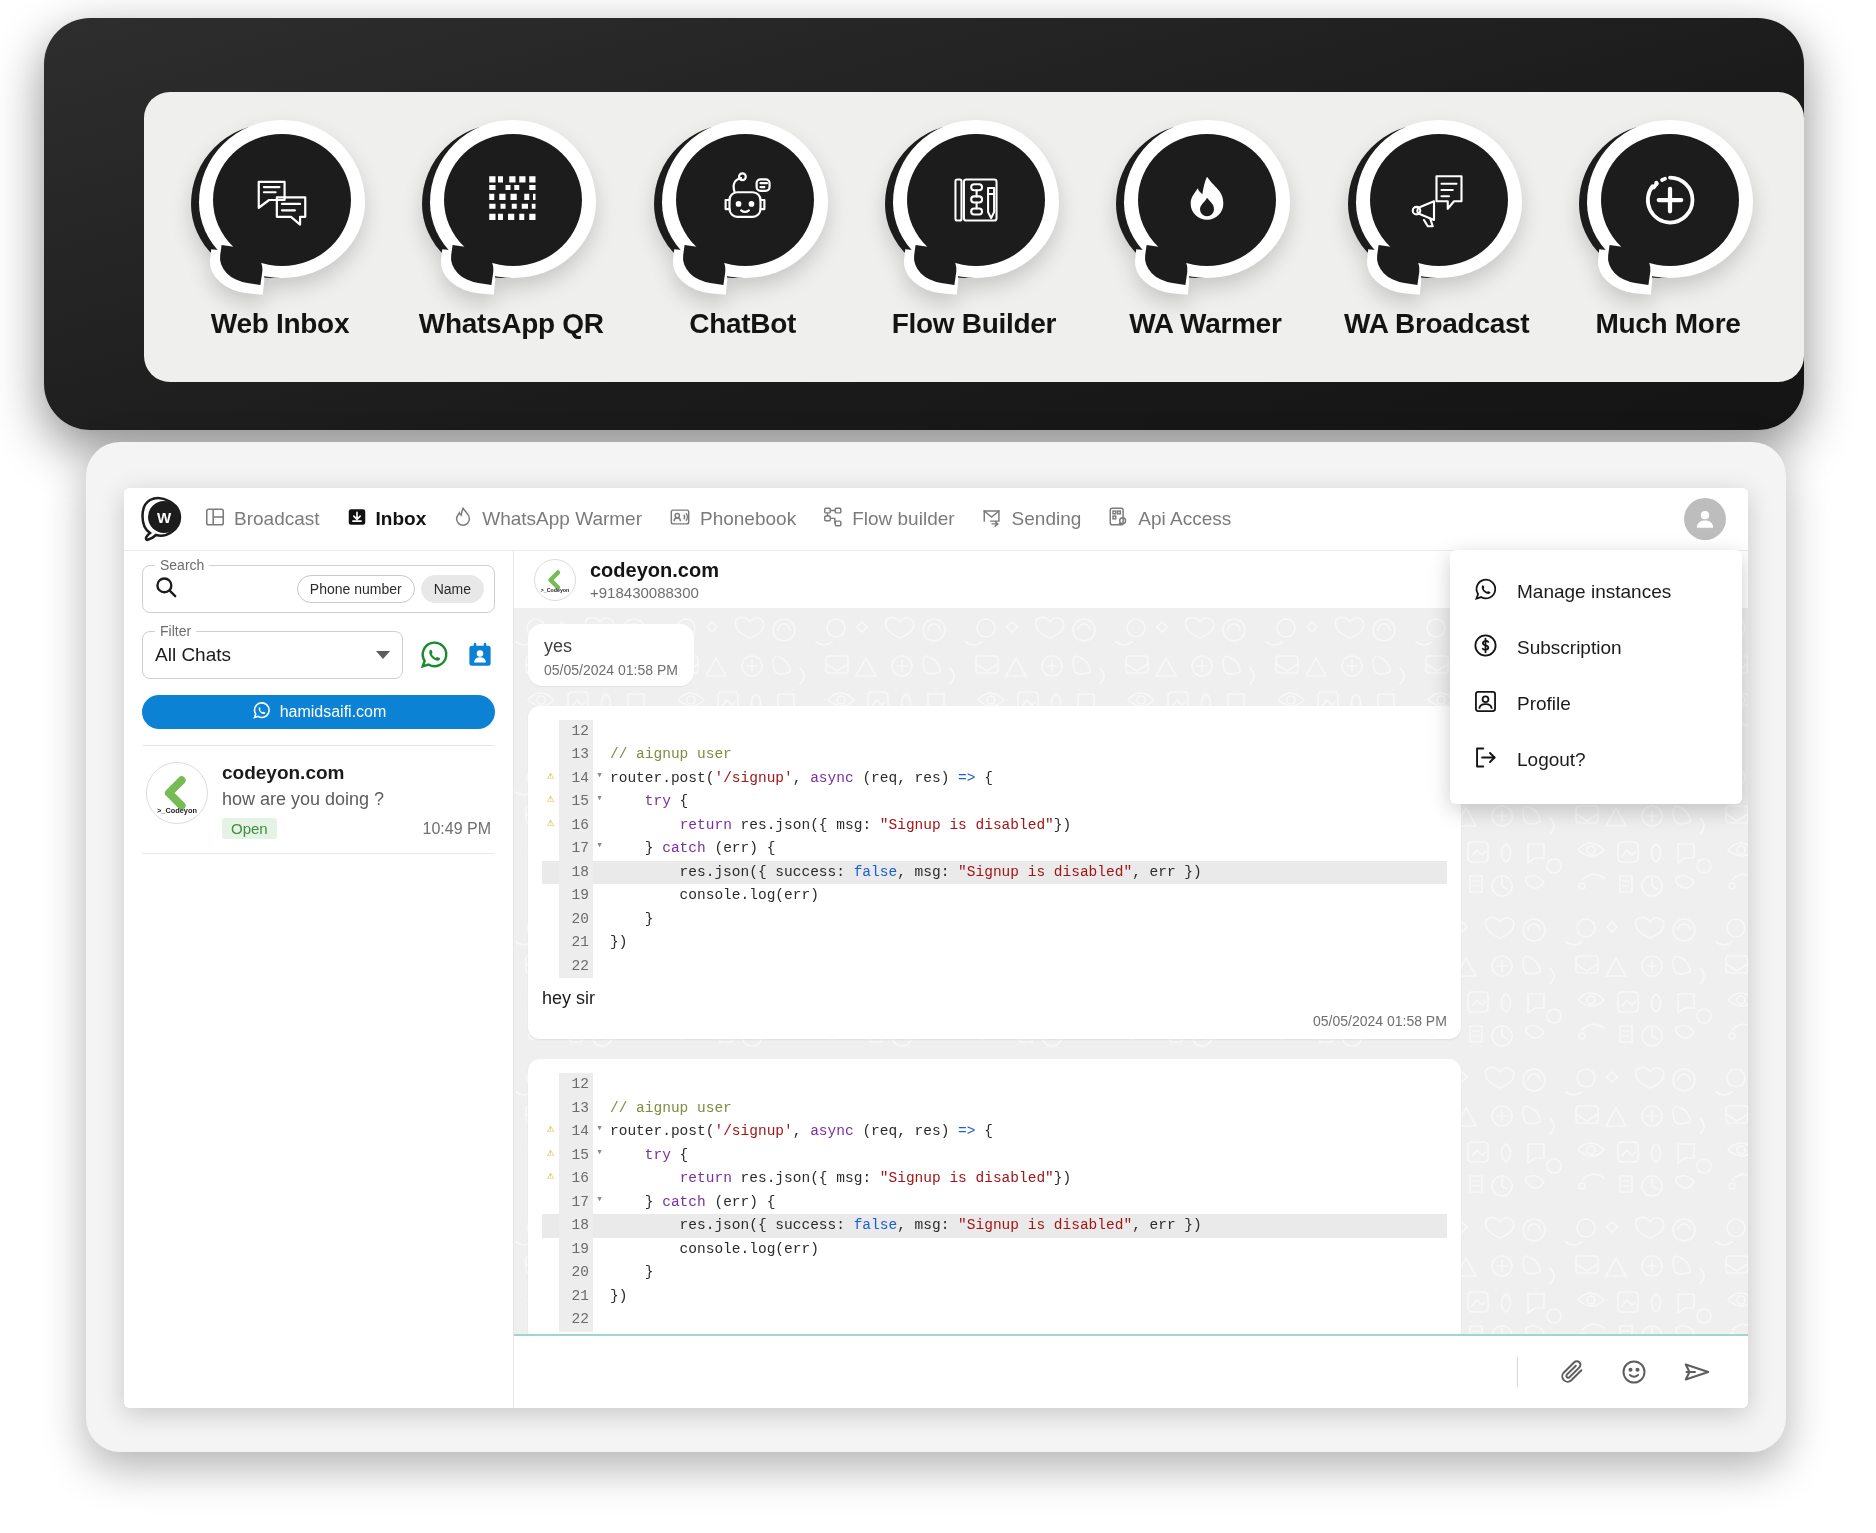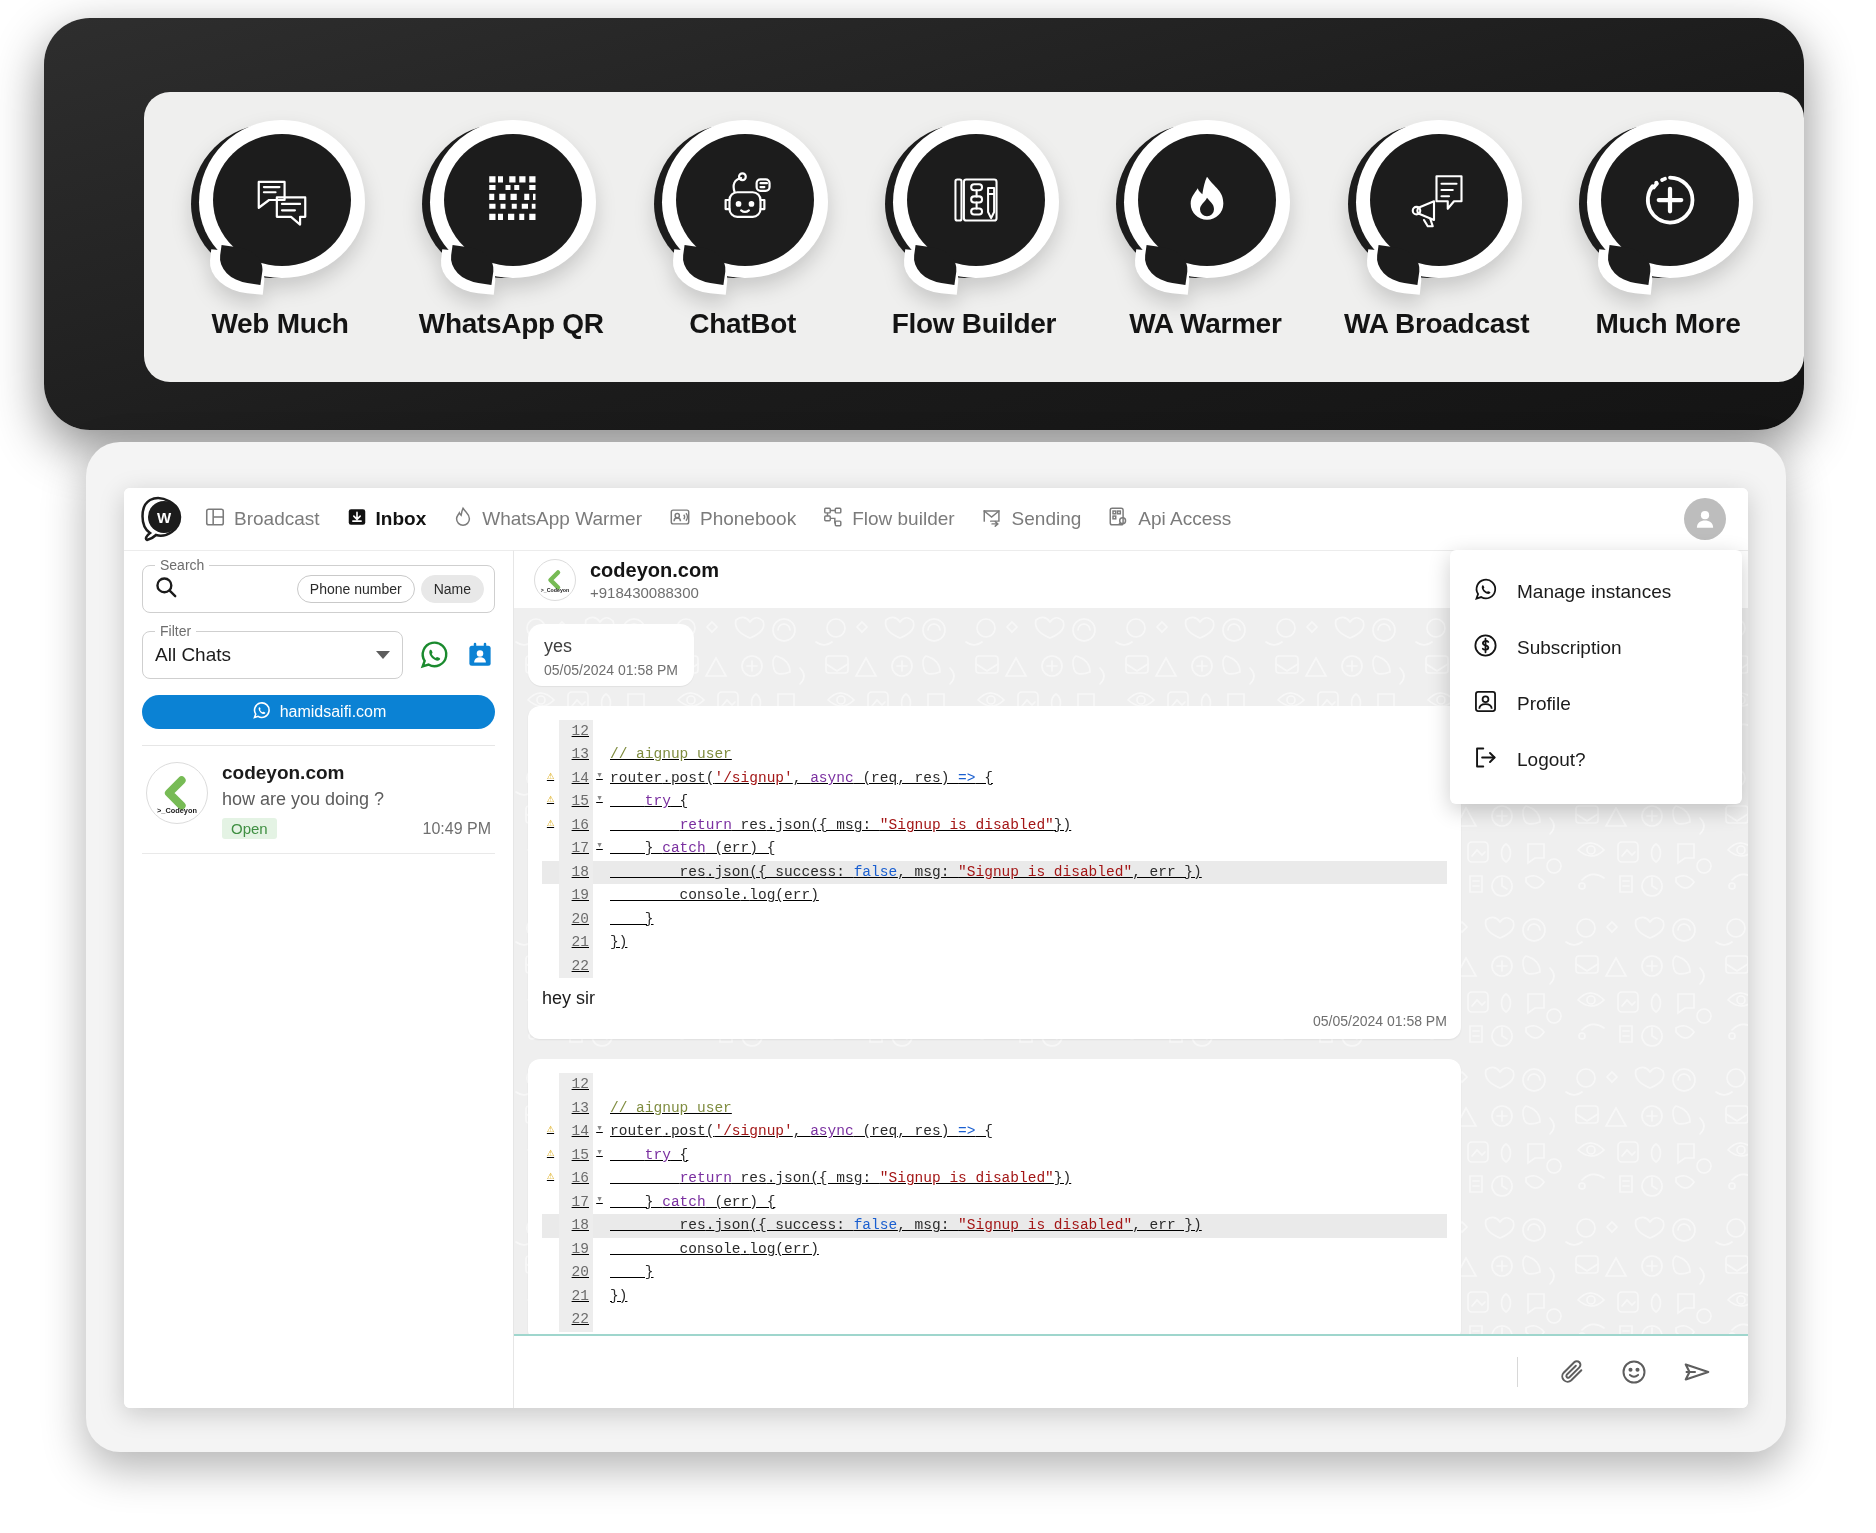--- a/index.html
+++ b/index.html
@@ -298,21 +298,21 @@
   .msg-time { font-size: 14px; color: #6f6f6f; text-align: right; margin-top: 5px; }
   .msg-block { margin-bottom: 20px; }
 
   .code-card {
     background: #ffffff;
     border-radius: 12px;
     padding: 14px 14px 10px 14px;
     max-width: 78%;
     box-shadow: 0 1px 2px rgba(0,0,0,0.07);
   }
-  .code-img { display: block; text-decoration: underline; }
+  .code-img { display: block; }
   .code-foot { font-size: 14px; color: #6f6f6f; text-align: right; margin-top: 4px; }
   .code-mid { font-size: 18px; color: #1b1b1b; margin: 10px 0 4px 0; }
 
   .composer {
     flex: none;
     height: 74px;
     background: #ffffff;
     border-top: 2px solid #9fd6cd;
     display: flex; align-items: center; justify-content: flex-end;
     padding: 0 36px;
@@ -357,21 +357,21 @@
       <div class="bubble-outline"></div>
       <div class="bubble-core">
               <svg width="62" height="62" viewBox="0 0 48 48" fill="none" stroke="#ffffff" stroke-width="1.7" stroke-linecap="round" stroke-linejoin="round">
       <path d="M6 10 h20 v14 h-12 l-8 6 Z"></path>
                 <path d="M10 14 h12 M10 18 h9"></path>
       <path d="M20 22 h22 v15 h-4 l0 6 l-7 -6 h-11 Z"></path>
                 <path d="M24 27 h14 M24 32 h10"></path>
               </svg>
             </div>
     </div>
-    <div class="feature-label">Web Much</div>
+    <div class="feature-label">Web Inbox</div>
         </div>
         <div class="feature-item">
     <div class="bubble-wrap">
       <div class="bubble-shadow-left"></div>
       <div class="bubble-outline"></div>
       <div class="bubble-core">
               <svg width="60" height="60" viewBox="0 0 48 48" fill="#ffffff">
       <rect x="5" y="5" width="5" height="5"></rect>
                 <rect x="12" y="5" width="4" height="5"></rect>
                 <rect x="21" y="5" width="5" height="5"></rect>

